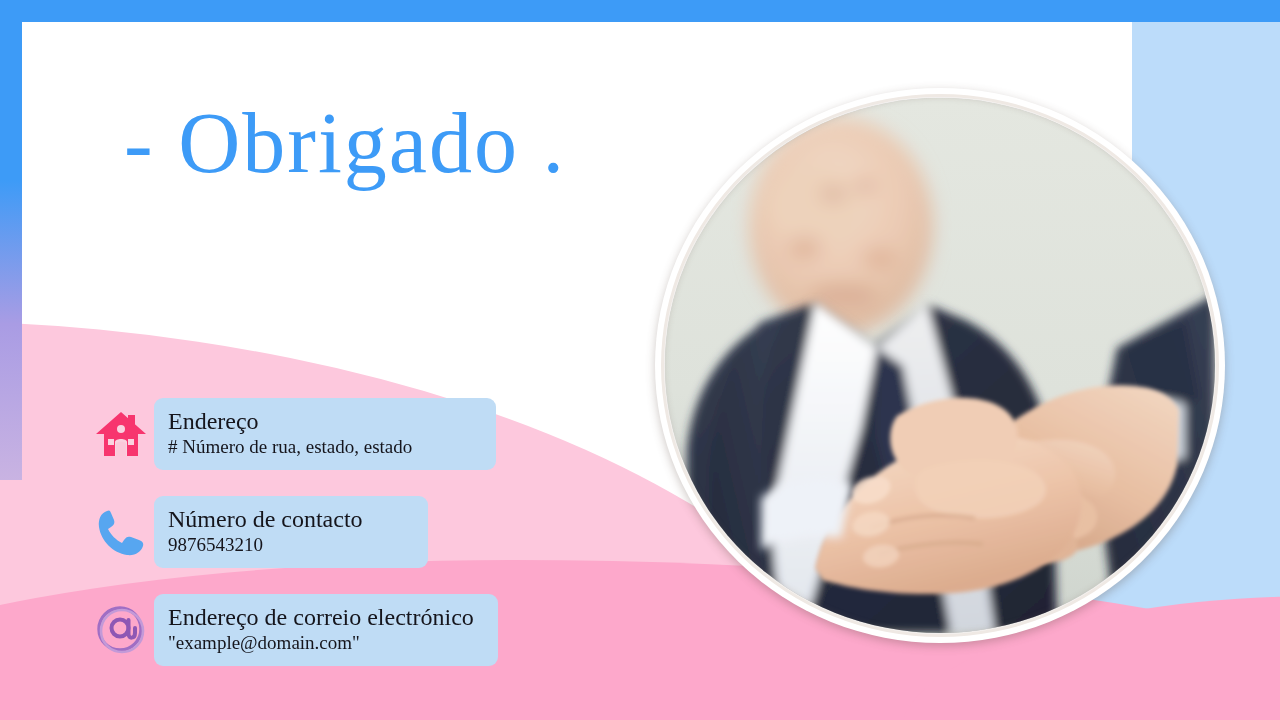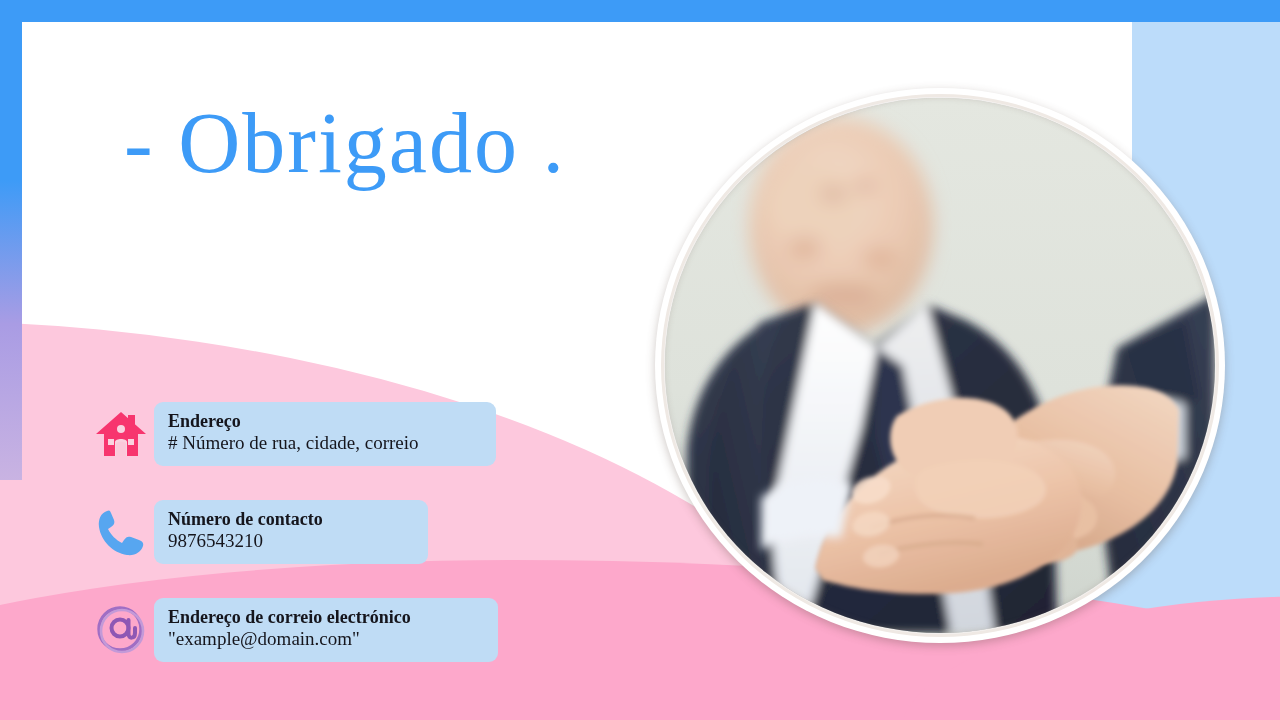--- a/index.html
+++ b/index.html
@@ -167,22 +167,22 @@
   .contact-icon svg { display: block; }
   .contact-box {
     background: #bfdcf5;
     border-radius: 9px;
     padding: 9px 16px 11px 14px;
     min-width: 270px;
     box-sizing: border-box;
   }
   .contact-title {
     font-family: "Liberation Serif", "DejaVu Serif", serif;
-    font-weight: bold;
-    font-size: 18px;
+    font-weight: normal;
+    font-size: 24px;
     color: #15151c;
     line-height: 1.18;
     white-space: nowrap;
   }
   .contact-value {
     font-family: "Liberation Serif", "DejaVu Serif", serif;
     font-weight: normal;
     font-size: 19px;
     color: #15151c;
     line-height: 1.2;
@@ -337,21 +337,21 @@
           <circle cx="26" cy="20" r="4" fill="#f9d3e0"></circle>
           <path d="M20 47 L20 33 C20 29 32 29 32 33 L32 47 Z" fill="#f9d3e0"></path>
           <rect x="13" y="30" width="6" height="6" fill="#f9d3e0"></rect>
           <rect x="33" y="30" width="6" height="6" fill="#f9d3e0"></rect>
           <path d="M20 47 L20 34 C20 30 32 30 32 34 L32 47 Z" fill="#f7356e" opacity="0"></path>
           <path d="M21 47 L21 35 C21 31.5 31 31.5 31 35 L31 47 Z" fill="#fbc9da"></path>
         </svg>
       </div>
       <div class="contact-box">
         <div class="contact-title">Endereço</div>
-        <div class="contact-value"># Número de rua, cidade, correio</div>
+        <div class="contact-value"># Número de rua, estado, estado</div>
       </div>
     </div>
 
     <div class="contact-row row-phone">
       <div class="contact-icon">
         <svg width="48" height="50" viewBox="0 0 48 50" aria-hidden="true">
           <path d="M10 4 C4 6 1 12 2 20 C4 34 16 46 30 48 C38 49 44 45 46 39
                    C47 36 45 34 42 33 L34 30 C31 29 29 30 27 33 L25 36
                    C19 33 14 28 11 22 L14 20 C17 18 18 16 17 13 L14 6
                    C13 3 12 3 10 4 Z" fill="#57a6f0"></path>

